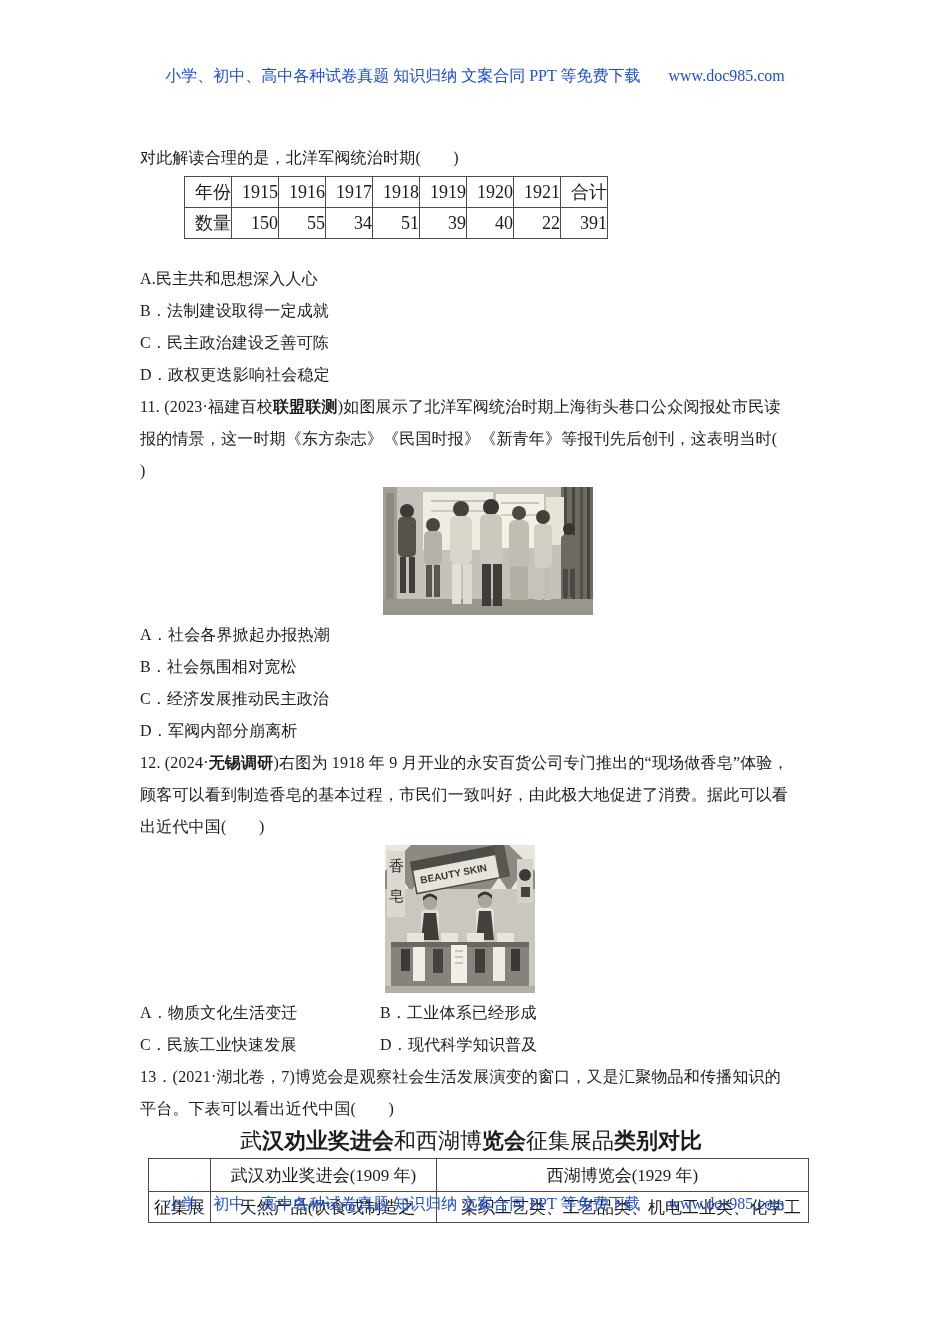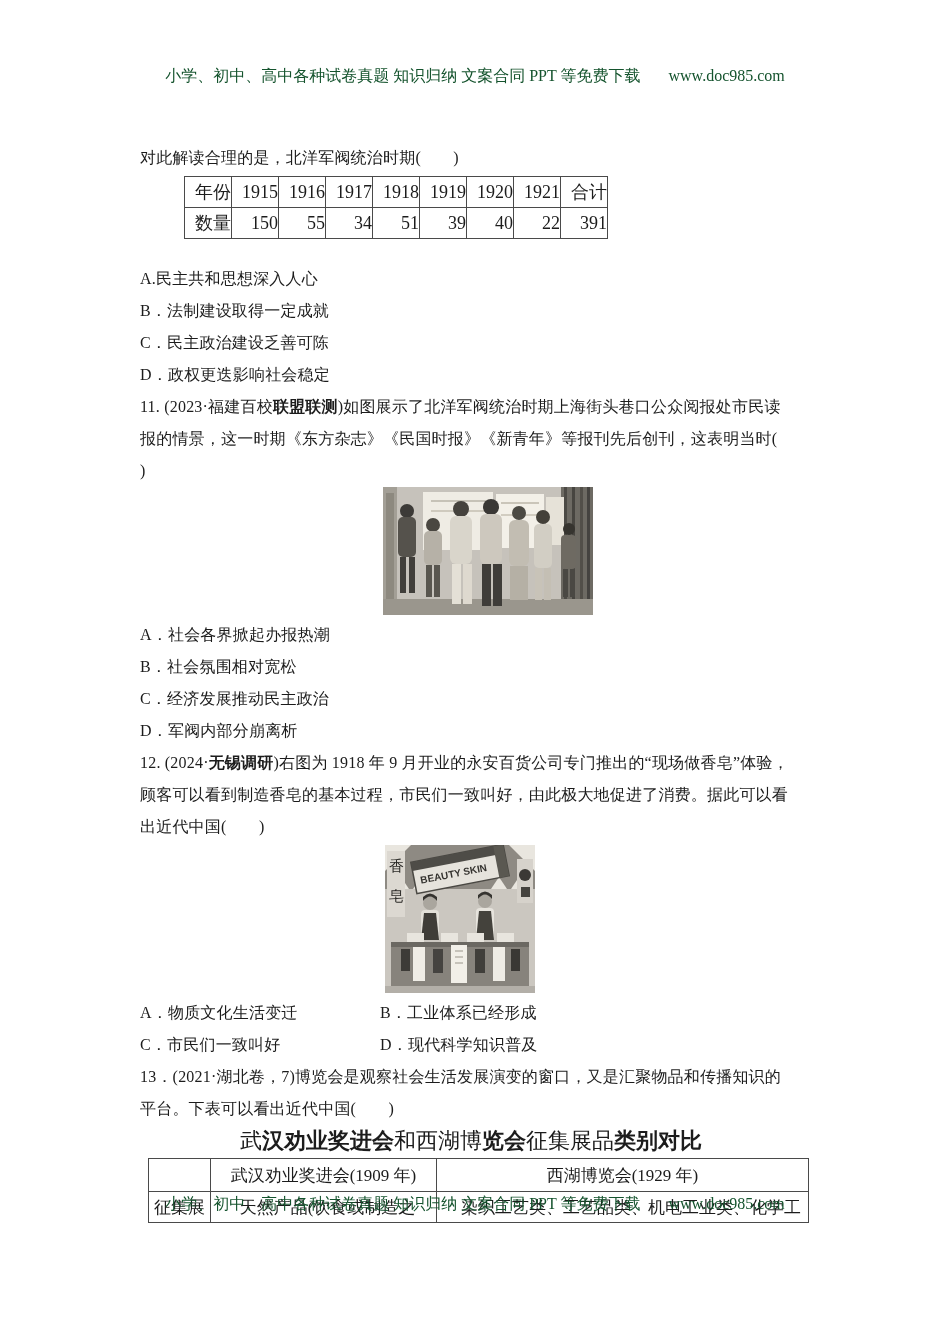--- a/index.html
+++ b/index.html
@@ -10,21 +10,21 @@
     margin:0 auto;
     background:#ffffff;
     font-family:"Liberation Serif","DejaVu Serif",serif;
     color:#1c1c1c;
     overflow:hidden;
   }
   .runhead, .runfoot {
     position:absolute; left:0; right:0;
     text-align:center;
     font-size:16px;
-    color:#14532d;
+    color:#1d4ed8;
     white-space:nowrap;
   }
   .runhead { top:66px; }
   .runfoot { top:1194px; }
   .runhead .url, .runfoot .url { margin-left:28px; }
 
   .content {
     position:absolute; left:140px; top:142px; width:700px;
   }
   .ln {
@@ -256,21 +256,21 @@
         <line x1="70" y1="106" x2="78" y2="106" stroke="#9b968c" stroke-width="1"></line>
         <line x1="70" y1="112" x2="78" y2="112" stroke="#9b968c" stroke-width="1"></line>
         <line x1="70" y1="118" x2="78" y2="118" stroke="#9b968c" stroke-width="1"></line>
         <rect x="0" y="141" width="150" height="7" fill="#b3afa8"></rect>
       </svg>
     </div>
 
     <div class="optgrid">
       <div class="ln">A．物质文化生活变迁</div>
       <div class="ln">B．工业体系已经形成</div>
-      <div class="ln">C．市民们一致叫好</div>
+      <div class="ln">C．民族工业快速发展</div>
       <div class="ln">D．现代科学知识普及</div>
     </div>
 
     <div class="ln">13．(2021·湖北卷，7)博览会是观察社会生活发展演变的窗口，又是汇聚物品和传播知识的</div>
     <div class="ln">平台。下表可以看出近代中国(　　)</div>
 
     <div class="t2title"><span>武</span><span class="b">汉劝业奖进会</span><span>和西湖博</span><span class="b">览会</span><span>征集展品</span><span class="b">类别对比</span></div>
 
     <table class="t2">
       <tbody>

